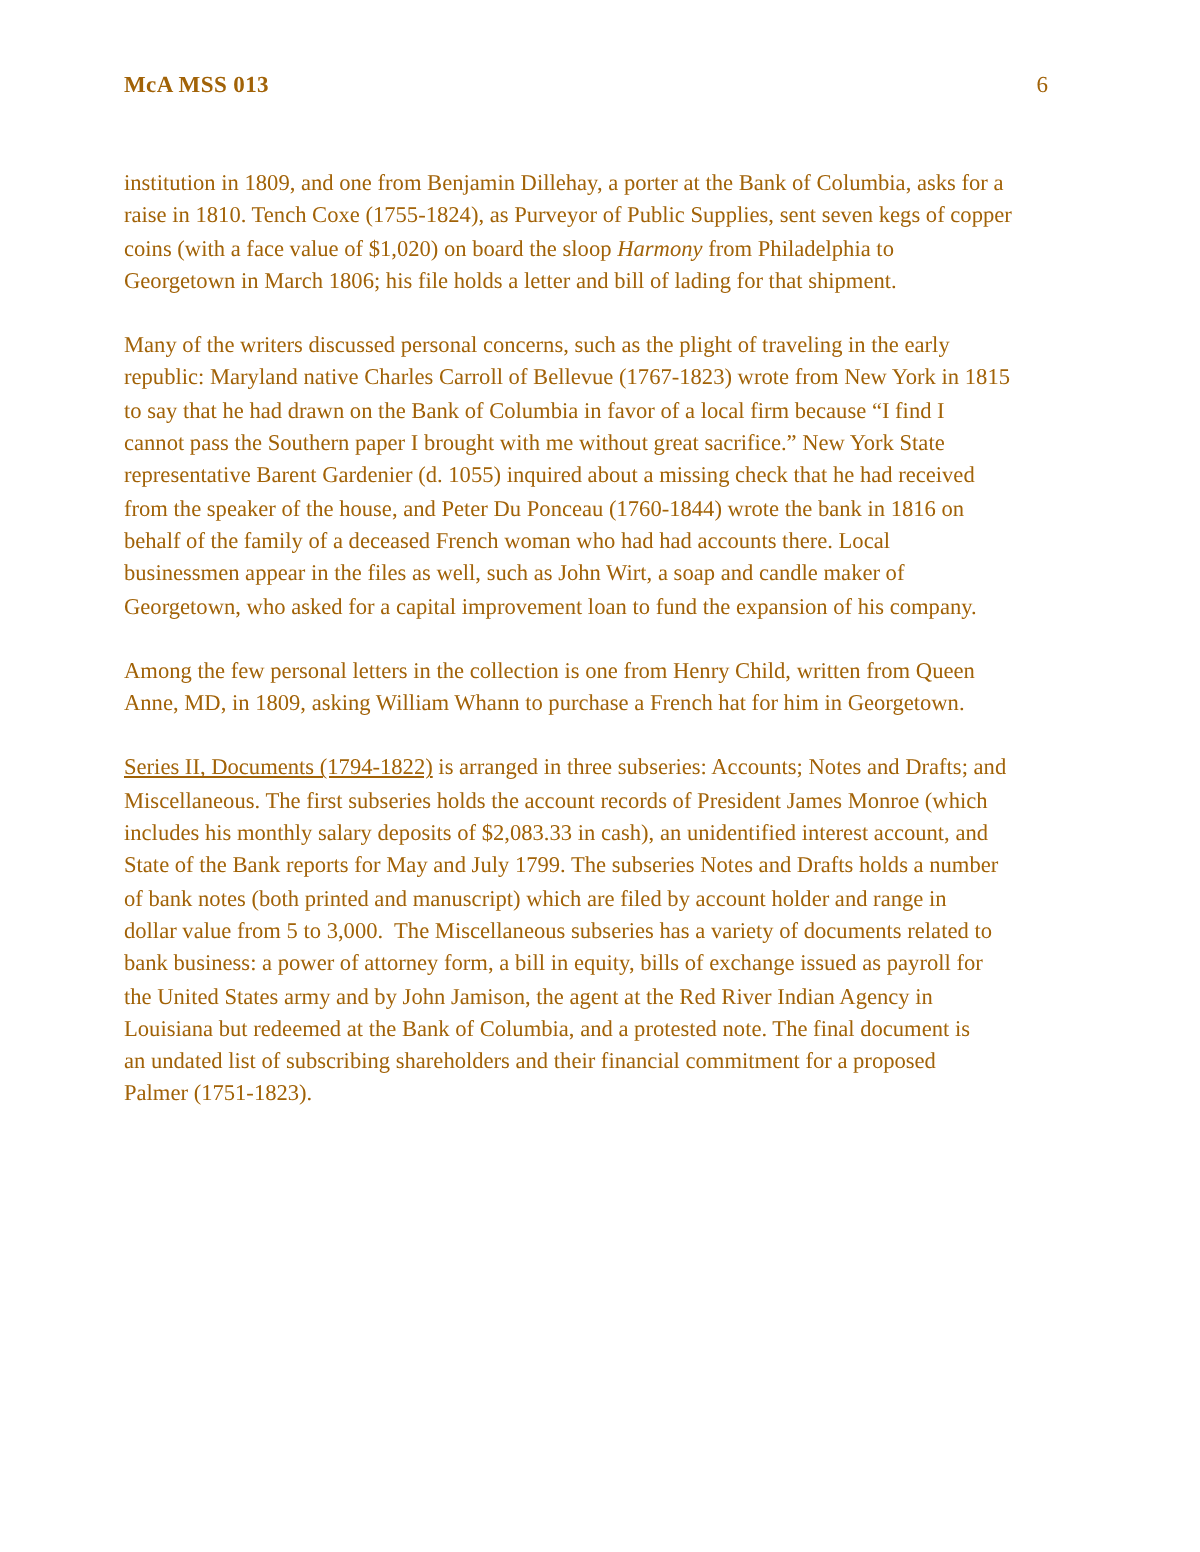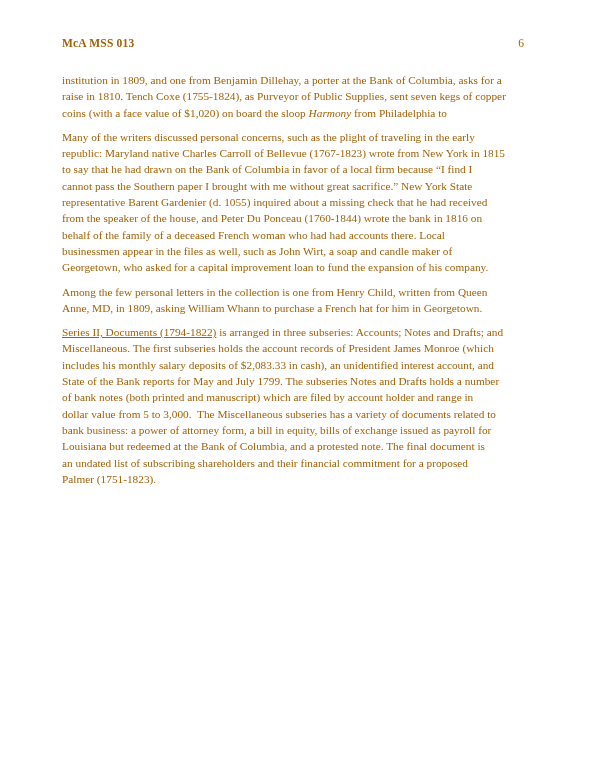--- a/index.html
+++ b/index.html
@@ -35,21 +35,21 @@
     margin-right: 14px;
   }
   .content {
     position: absolute;
     top: 68px;
     left: 62px;
     width: 478px;
     font-size: 11.3px;
   }
   .paragraph {
-    margin: 4px 0 8px 0;
+    margin: 16px 0 8px 0;
   }
   .line {
     line-height: 16.3px;
     white-space: pre;
   }
   .seg-italic {
     font-style: italic;
   }
   .seg-underline {
     text-decoration: underline;
@@ -62,20 +62,21 @@
   <div class="header-row">
     <span class="doc-id">McA MSS 013</span>
     <span class="page-num">6</span>
   </div>
 
   <div class="content" id="doc-body">
       <div class="paragraph">
         <div class="line"><span>institution in 1809, and one from Benjamin Dillehay, a porter at the Bank of Columbia, asks for a</span></div>
         <div class="line"><span>raise in 1810. Tench Coxe (1755-1824), as Purveyor of Public Supplies, sent seven kegs of copper</span></div>
         <div class="line"><span>coins (with a face value of $1,020) on board the sloop </span><span class="seg-italic">Harmony</span><span> from Philadelphia to</span></div>
+        <div class="line"><span>Georgetown in March 1806; his file holds a letter and bill of lading for that shipment.</span></div>
       </div>
       <div class="paragraph">
         <div class="line"><span>Many of the writers discussed personal concerns, such as the plight of traveling in the early</span></div>
         <div class="line"><span>republic: Maryland native Charles Carroll of Bellevue (1767-1823) wrote from New York in 1815</span></div>
         <div class="line"><span>to say that he had drawn on the Bank of Columbia in favor of a local firm because “I find I</span></div>
         <div class="line"><span>cannot pass the Southern paper I brought with me without great sacrifice.” New York State</span></div>
         <div class="line"><span>representative Barent Gardenier (d. 1055) inquired about a missing check that he had received</span></div>
         <div class="line"><span>from the speaker of the house, and Peter Du Ponceau (1760-1844) wrote the bank in 1816 on</span></div>
         <div class="line"><span>behalf of the family of a deceased French woman who had had accounts there. Local</span></div>
         <div class="line"><span>businessmen appear in the files as well, such as John Wirt, a soap and candle maker of</span></div>
@@ -86,18 +87,19 @@
         <div class="line"><span>Anne, MD, in 1809, asking William Whann to purchase a French hat for him in Georgetown.</span></div>
       </div>
       <div class="paragraph">
         <div class="line"><span class="seg-underline">Series II, Documents (1794-1822)</span><span> is arranged in three subseries: Accounts; Notes and Drafts; and</span></div>
         <div class="line"><span>Miscellaneous. The first subseries holds the account records of President James Monroe (which</span></div>
         <div class="line"><span>includes his monthly salary deposits of $2,083.33 in cash), an unidentified interest account, and</span></div>
         <div class="line"><span>State of the Bank reports for May and July 1799. The subseries Notes and Drafts holds a number</span></div>
         <div class="line"><span>of bank notes (both printed and manuscript) which are filed by account holder and range in</span></div>
         <div class="line"><span>dollar value from 5 to 3,000.  The Miscellaneous subseries has a variety of documents related to</span></div>
         <div class="line"><span>bank business: a power of attorney form, a bill in equity, bills of exchange issued as payroll for</span></div>
+        <div class="line"><span>the United States army and by John Jamison, the agent at the Red River Indian Agency in</span></div>
         <div class="line"><span>Louisiana but redeemed at the Bank of Columbia, and a protested note. The final document is</span></div>
         <div class="line"><span>an undated list of subscribing shareholders and their financial commitment for a proposed</span></div>
         <div class="line"><span>Palmer (1751-1823).</span></div>
       </div>
     </div>
 </div>
 
 </body></html>

